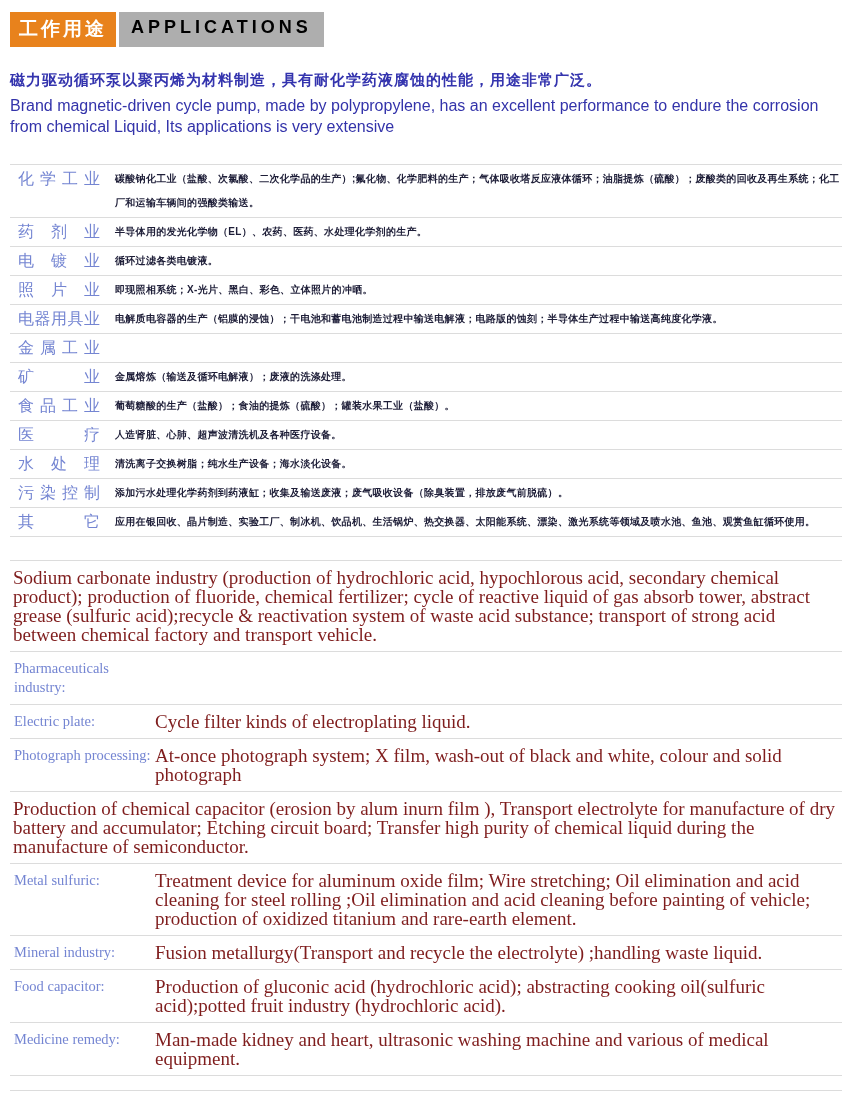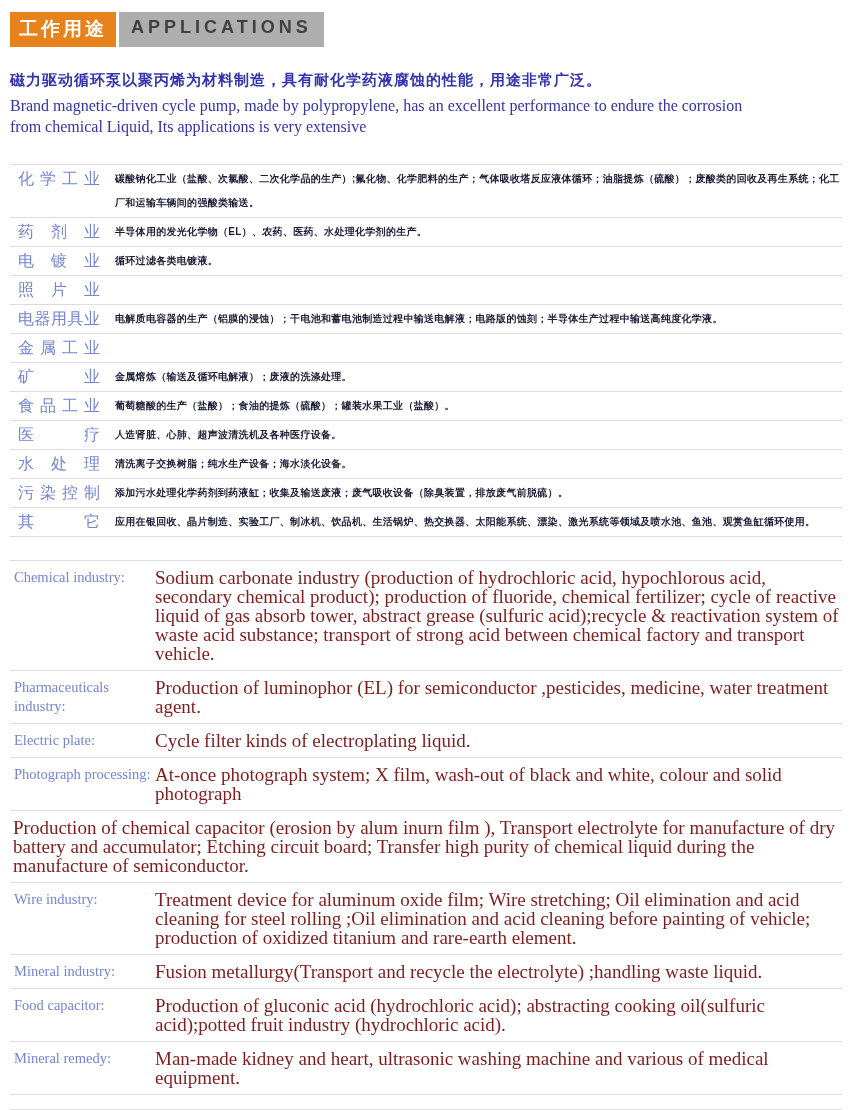--- a/index.html
+++ b/index.html
@@ -12,33 +12,33 @@
   .page { position: relative; width: 850px; height: 962px; padding: 12px 8px 0 10px; }
 
   
   .header-row { display: flex; align-items: stretch; }
   .badge-cn {
     background: #E8821C; color: #ffffff;
     font-size: 19px; font-weight: bold; letter-spacing: 3px;
     padding: 4px 9px 5px 9px;
   }
   .badge-en {
-    background: #AEAEAE; color: #404040;
+    background: #AEAEAE; color: #000000;
     font-size: 18px; font-weight: bold; letter-spacing: 4px;
     padding: 5px 12px 4px 12px; margin-left: 3px;
   }
 
   
   .intro-cn {
     margin-top: 21px; color: #3434AE; font-weight: bold;
     font-size: 15px; letter-spacing: 1px; line-height: 24px;
   }
   .intro-en {
     margin-top: 3px; color: #3333AA;
-    font-family: Liberation Serif, serif;
+    font-family: Liberation Sans, sans-serif;
     font-size: 16px; line-height: 21px;
   }
 
   
   .cn-table { margin-top: 27px; border-bottom: 1px solid #DCDCDC; }
   .cn-row { display: flex; border-top: 1px solid #DCDCDC; padding: 2px 0; }
   .cn-row-label {
     width: 90px; flex: 0 0 90px; padding-left: 8px;
     color: #7485D2; font-size: 16px; line-height: 24px;
     text-align: justify; text-align-last: justify;
@@ -87,20 +87,21 @@
     <div class="cn-row">
       <div class="cn-row-label">药剂业</div>
       <div class="cn-row-text">半导体用的发光化学物（EL）、农药、医药、水处理化学剂的生产。</div>
     </div>
     <div class="cn-row">
       <div class="cn-row-label">电镀业</div>
       <div class="cn-row-text">循环过滤各类电镀液。</div>
     </div>
     <div class="cn-row">
       <div class="cn-row-label">照片业</div>
+      <div class="cn-row-text">即现照相系统；X-光片、黑白、彩色、立体照片的冲晒。</div>
     </div>
     <div class="cn-row">
       <div class="cn-row-label">电器用具业</div>
       <div class="cn-row-text">电解质电容器的生产（铝膜的浸蚀）；干电池和蓄电池制造过程中输送电解液；电路版的蚀刻；半导体生产过程中输送高纯度化学液。</div>
     </div>
     <div class="cn-row">
       <div class="cn-row-label">金属工业</div>
     </div>
     <div class="cn-row">
       <div class="cn-row-label">矿业</div>
@@ -123,52 +124,50 @@
       <div class="cn-row-text">添加污水处理化学药剂到药液缸；收集及输送废液；废气吸收设备（除臭装置，排放废气前脱硫）。</div>
     </div>
     <div class="cn-row">
       <div class="cn-row-label">其它</div>
       <div class="cn-row-text">应用在银回收、晶片制造、实验工厂、制冰机、饮品机、生活锅炉、热交换器、太阳能系统、漂染、激光系统等领域及喷水池、鱼池、观赏鱼缸循环使用。</div>
     </div>
   </div>
 
   <div class="en-table">
     <div class="en-row">
-      <div class="en-row-label">Chemical industry:</div>
       <div class="en-row-text">Sodium carbonate industry (production of hydrochloric acid, hypochlorous acid, secondary chemical product); production of fluoride, chemical fertilizer; cycle of reactive liquid of gas absorb tower, abstract grease (sulfuric acid);recycle &amp; reactivation system of waste acid substance; transport of strong acid between chemical factory and transport vehicle.</div>
     </div>
     <div class="en-row">
       <div class="en-row-label">Pharmaceuticals industry:</div>
-      <div class="en-row-text">Production of luminophor (EL) for semiconductor ,pesticides, medicine, water treatment agent.</div>
     </div>
     <div class="en-row">
       <div class="en-row-label">Electric plate:</div>
       <div class="en-row-text">Cycle filter kinds of electroplating liquid.</div>
     </div>
     <div class="en-row">
       <div class="en-row-label">Photograph processing:</div>
       <div class="en-row-text">At-once photograph system; X film, wash-out of black and white, colour and solid photograph</div>
     </div>
     <div class="en-row">
       <div class="en-row-text">Production of chemical capacitor (erosion by alum inurn film ), Transport electrolyte for manufacture of dry battery and accumulator; Etching circuit board; Transfer high purity of chemical liquid during the manufacture of semiconductor.</div>
     </div>
     <div class="en-row">
-      <div class="en-row-label">Wire industry:</div>
+      <div class="en-row-label">Metal sulfuric:</div>
       <div class="en-row-text">Treatment device for aluminum oxide film; Wire stretching; Oil elimination and acid cleaning for steel rolling ;Oil elimination and acid cleaning before painting of vehicle; production of oxidized titanium and rare-earth element.</div>
     </div>
     <div class="en-row">
       <div class="en-row-label">Mineral industry:</div>
       <div class="en-row-text">Fusion metallurgy(Transport and recycle the electrolyte) ;handling waste liquid.</div>
     </div>
     <div class="en-row">
       <div class="en-row-label">Food capacitor:</div>
       <div class="en-row-text">Production of gluconic acid (hydrochloric acid); abstracting cooking oil(sulfuric acid);potted fruit industry (hydrochloric acid).</div>
     </div>
     <div class="en-row">
-      <div class="en-row-label">Mineral remedy:</div>
+      <div class="en-row-label">Medicine remedy:</div>
       <div class="en-row-text">Man-made kidney and heart, ultrasonic washing machine and various of medical equipment.</div>
     </div>
     <div class="en-row">
       
       
     </div>
 
   </div>
 
 </div>

